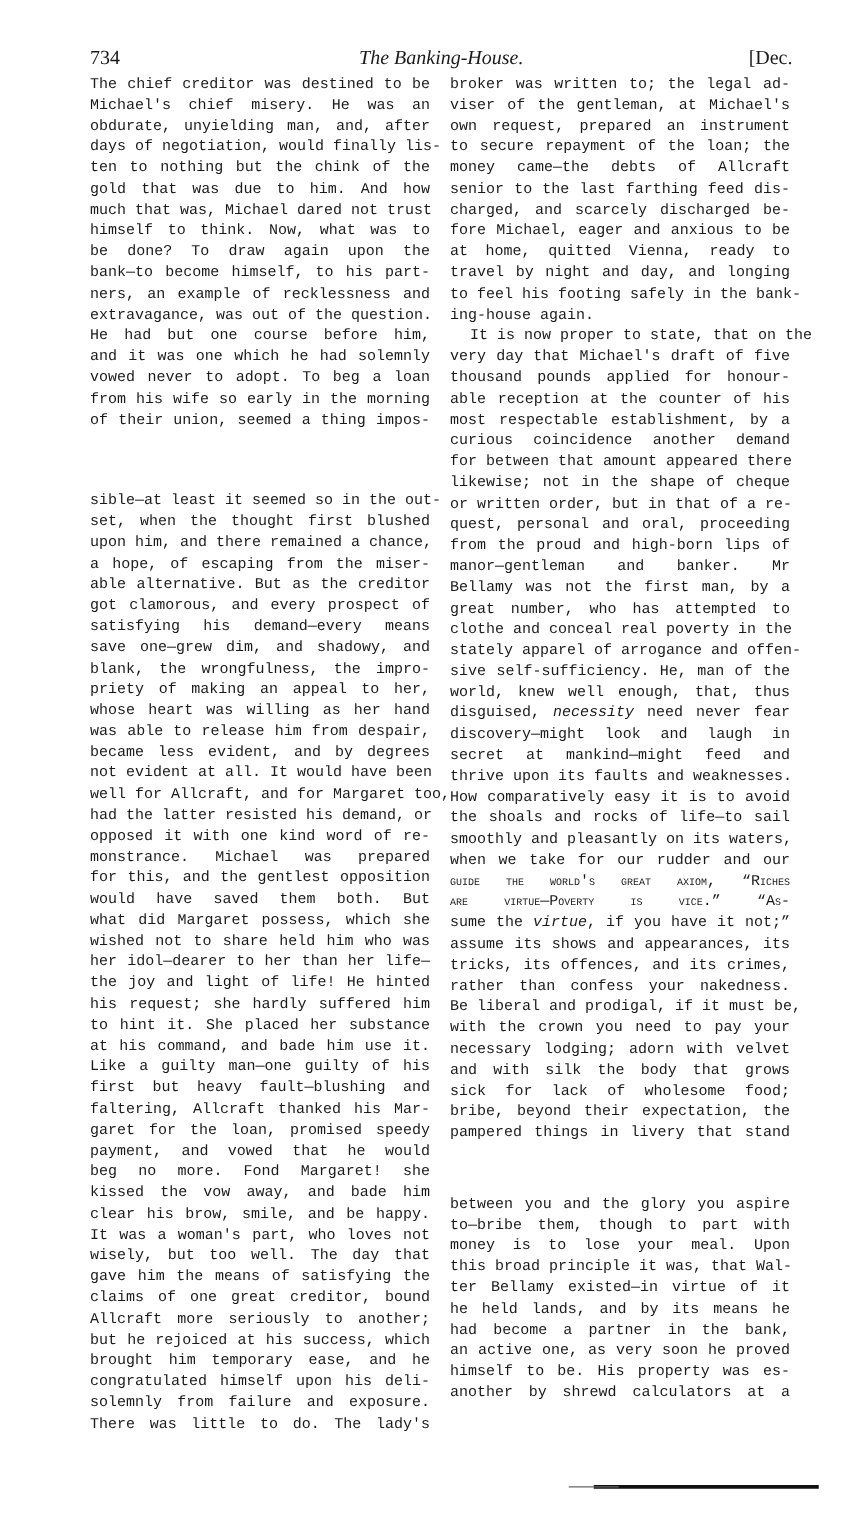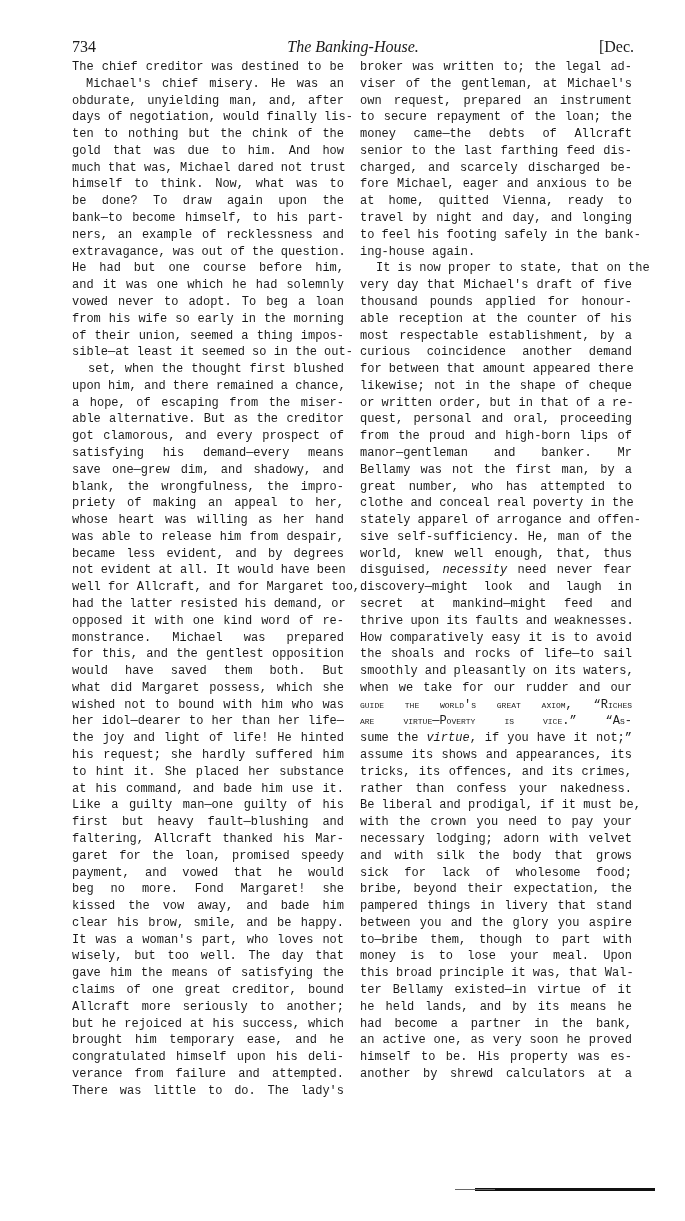--- a/index.html
+++ b/index.html
@@ -26,58 +26,58 @@
 <body>
 
 <div class="header">
   <span class="pageno">734</span>
   <span class="title">The Banking-House.</span>
   <span class="month">[Dec.</span>
 </div>
 
 <div class="col left" id="col-left">
     <span class="line" style="height: 16.7903px; line-height: 16.7903px;">The chief creditor was destined to be</span>
-    <span class="line" style="height: 16.7903px; line-height: 16.7903px; margin-left: 14px;">Michael's chief misery.  He was an</span>
+    <span class="line" style="height: 16.7903px; line-height: 16.7903px;">Michael's chief misery.  He was an</span>
     <span class="line" style="height: 16.7903px; line-height: 16.7903px;">obdurate, unyielding man, and, after</span>
     <span class="line" style="height: 16.7903px; line-height: 16.7903px;">days of negotiation, would finally lis-</span>
     <span class="line" style="height: 16.7903px; line-height: 16.7903px;">ten to nothing but the chink of the</span>
     <span class="line" style="height: 16.7903px; line-height: 16.7903px;">gold that was due to him.  And how</span>
     <span class="line" style="height: 16.7903px; line-height: 16.7903px;">much that was, Michael dared not trust</span>
     <span class="line" style="height: 16.7903px; line-height: 16.7903px;">himself to think.  Now, what was to</span>
     <span class="line" style="height: 16.7903px; line-height: 16.7903px;">be done?  To draw again upon the</span>
     <span class="line" style="height: 16.7903px; line-height: 16.7903px;">bank—to become himself, to his part-</span>
     <span class="line" style="height: 16.7903px; line-height: 16.7903px;">ners, an example of recklessness and</span>
     <span class="line" style="height: 16.7903px; line-height: 16.7903px;">extravagance, was out of the question.</span>
     <span class="line" style="height: 16.7903px; line-height: 16.7903px;">He had but one course before him,</span>
     <span class="line" style="height: 16.7903px; line-height: 16.7903px;">and it was one which he had solemnly</span>
     <span class="line" style="height: 16.7903px; line-height: 16.7903px;">vowed never to adopt.  To beg a loan</span>
     <span class="line" style="height: 16.7903px; line-height: 16.7903px;">from his wife so early in the morning</span>
     <span class="line" style="height: 16.7903px; line-height: 16.7903px;">of their union, seemed a thing impos-</span>
-    <span class="line" style="height: 16.7903px; line-height: 16.7903px;">sible—at least it seemed so in the out-</span>
-    <span class="line" style="height: 16.7903px; line-height: 16.7903px; margin-left: 16px;">set, when the thought first blushed</span>
+    <span class="line" style="height: 16.7903px; line-height: 16.7903px; margin-top: 48px;">sible—at least it seemed so in the out-</span>
+    <span class="line" style="height: 16.7903px; line-height: 16.7903px;">set, when the thought first blushed</span>
     <span class="line" style="height: 16.7903px; line-height: 16.7903px;">upon him, and there remained a chance,</span>
     <span class="line" style="height: 16.7903px; line-height: 16.7903px;">a hope, of escaping from the miser-</span>
     <span class="line" style="height: 16.7903px; line-height: 16.7903px;">able alternative.  But as the creditor</span>
     <span class="line" style="height: 16.7903px; line-height: 16.7903px;">got clamorous, and every prospect of</span>
     <span class="line" style="height: 16.7903px; line-height: 16.7903px;">satisfying his demand—every means</span>
     <span class="line" style="height: 16.7903px; line-height: 16.7903px;">save one—grew dim, and shadowy, and</span>
     <span class="line" style="height: 16.7903px; line-height: 16.7903px;">blank, the wrongfulness, the impro-</span>
     <span class="line" style="height: 16.7903px; line-height: 16.7903px;">priety of making an appeal to her,</span>
     <span class="line" style="height: 16.7903px; line-height: 16.7903px;">whose heart was willing as her hand</span>
     <span class="line" style="height: 16.7903px; line-height: 16.7903px;">was able to release him from despair,</span>
     <span class="line" style="height: 16.7903px; line-height: 16.7903px;">became less evident, and by degrees</span>
     <span class="line" style="height: 16.7903px; line-height: 16.7903px;">not evident at all.  It would have been</span>
     <span class="line" style="height: 16.7903px; line-height: 16.7903px;">well for Allcraft, and for Margaret too,</span>
     <span class="line" style="height: 16.7903px; line-height: 16.7903px;">had the latter resisted his demand, or</span>
     <span class="line" style="height: 16.7903px; line-height: 16.7903px;">opposed it with one kind word of re-</span>
     <span class="line" style="height: 16.7903px; line-height: 16.7903px;">monstrance.  Michael was prepared</span>
     <span class="line" style="height: 16.7903px; line-height: 16.7903px;">for this, and the gentlest opposition</span>
     <span class="line" style="height: 16.7903px; line-height: 16.7903px;">would have saved them both.  But</span>
     <span class="line" style="height: 16.7903px; line-height: 16.7903px;">what did Margaret possess, which she</span>
-    <span class="line" style="height: 16.7903px; line-height: 16.7903px;">wished not to bound with him who was</span>
+    <span class="line" style="height: 16.7903px; line-height: 16.7903px;">wished not to share held him who was</span>
     <span class="line" style="height: 16.7903px; line-height: 16.7903px;">her idol—dearer to her than her life—</span>
     <span class="line" style="height: 16.7903px; line-height: 16.7903px;">the joy and light of life!  He hinted</span>
     <span class="line" style="height: 16.7903px; line-height: 16.7903px;">his request; she hardly suffered him</span>
     <span class="line" style="height: 16.7903px; line-height: 16.7903px;">to hint it.  She placed her substance</span>
     <span class="line" style="height: 16.7903px; line-height: 16.7903px;">at his command, and bade him use it.</span>
     <span class="line" style="height: 16.7903px; line-height: 16.7903px;">Like a guilty man—one guilty of his</span>
     <span class="line" style="height: 16.7903px; line-height: 16.7903px;">first but heavy fault—blushing and</span>
     <span class="line" style="height: 16.7903px; line-height: 16.7903px;">faltering, Allcraft thanked his Mar-</span>
     <span class="line" style="height: 16.7903px; line-height: 16.7903px;">garet for the loan, promised speedy</span>
     <span class="line" style="height: 16.7903px; line-height: 16.7903px;">payment, and vowed that he would</span>
@@ -85,21 +85,21 @@
     <span class="line" style="height: 16.7903px; line-height: 16.7903px;">kissed the vow away, and bade him</span>
     <span class="line" style="height: 16.7903px; line-height: 16.7903px;">clear his brow, smile, and be happy.</span>
     <span class="line" style="height: 16.7903px; line-height: 16.7903px;">It was a woman's part, who loves not</span>
     <span class="line" style="height: 16.7903px; line-height: 16.7903px;">wisely, but too well.  The day that</span>
     <span class="line" style="height: 16.7903px; line-height: 16.7903px;">gave him the means of satisfying the</span>
     <span class="line" style="height: 16.7903px; line-height: 16.7903px;">claims of one great creditor, bound</span>
     <span class="line" style="height: 16.7903px; line-height: 16.7903px;">Allcraft more seriously to another;</span>
     <span class="line" style="height: 16.7903px; line-height: 16.7903px;">but he rejoiced at his success, which</span>
     <span class="line" style="height: 16.7903px; line-height: 16.7903px;">brought him temporary ease, and he</span>
     <span class="line" style="height: 16.7903px; line-height: 16.7903px;">congratulated himself upon his deli-</span>
-    <span class="line" style="height: 16.7903px; line-height: 16.7903px;">verance from failure and attempted.</span>
+    <span class="line" style="height: 16.7903px; line-height: 16.7903px;">solemnly from failure and exposure.</span>
     <span class="line" style="height: 16.7903px; line-height: 16.7903px;">There was little to do.  The lady's</span>
   </div>
 <div class="col right" id="col-right">
     <span class="line" style="height: 16.7903px; line-height: 16.7903px;">broker was written to; the legal ad-</span>
     <span class="line" style="height: 16.7903px; line-height: 16.7903px;">viser of the gentleman, at Michael's</span>
     <span class="line" style="height: 16.7903px; line-height: 16.7903px;">own request, prepared an instrument</span>
     <span class="line" style="height: 16.7903px; line-height: 16.7903px;">to secure repayment of the loan; the</span>
     <span class="line" style="height: 16.7903px; line-height: 16.7903px;">money came—the debts of Allcraft</span>
     <span class="line" style="height: 16.7903px; line-height: 16.7903px;">senior to the last farthing feed dis-</span>
     <span class="line" style="height: 16.7903px; line-height: 16.7903px;">charged, and scarcely discharged be-</span>
@@ -140,21 +140,21 @@
     <span class="line" style="height: 16.7903px; line-height: 16.7903px;">assume its shows and appearances, its</span>
     <span class="line" style="height: 16.7903px; line-height: 16.7903px;">tricks, its offences, and its crimes,</span>
     <span class="line" style="height: 16.7903px; line-height: 16.7903px;">rather than confess your nakedness.</span>
     <span class="line" style="height: 16.7903px; line-height: 16.7903px;">Be liberal and prodigal, if it must be,</span>
     <span class="line" style="height: 16.7903px; line-height: 16.7903px;">with the crown you need to pay your</span>
     <span class="line" style="height: 16.7903px; line-height: 16.7903px;">necessary lodging; adorn with velvet</span>
     <span class="line" style="height: 16.7903px; line-height: 16.7903px;">and with silk the body that grows</span>
     <span class="line" style="height: 16.7903px; line-height: 16.7903px;">sick for lack of wholesome food;</span>
     <span class="line" style="height: 16.7903px; line-height: 16.7903px;">bribe, beyond their expectation, the</span>
     <span class="line" style="height: 16.7903px; line-height: 16.7903px;">pampered things in livery that stand</span>
-    <span class="line" style="height: 16.7903px; line-height: 16.7903px;">between you and the glory you aspire</span>
+    <span class="line" style="height: 16.7903px; line-height: 16.7903px; margin-top: 40px;">between you and the glory you aspire</span>
     <span class="line" style="height: 16.7903px; line-height: 16.7903px;">to—bribe them, though to part with</span>
     <span class="line" style="height: 16.7903px; line-height: 16.7903px;">money is to lose your meal.  Upon</span>
     <span class="line" style="height: 16.7903px; line-height: 16.7903px;">this broad principle it was, that Wal-</span>
     <span class="line" style="height: 16.7903px; line-height: 16.7903px;">ter Bellamy existed—in virtue of it</span>
     <span class="line" style="height: 16.7903px; line-height: 16.7903px;">he held lands, and by its means he</span>
     <span class="line" style="height: 16.7903px; line-height: 16.7903px;">had become a partner in the bank,</span>
     <span class="line" style="height: 16.7903px; line-height: 16.7903px;">an active one, as very soon he proved</span>
     <span class="line" style="height: 16.7903px; line-height: 16.7903px;">himself to be.  His property was es-</span>
     <span class="line" style="height: 16.7903px; line-height: 16.7903px;">another by shrewd calculators at a</span>
   </div>

